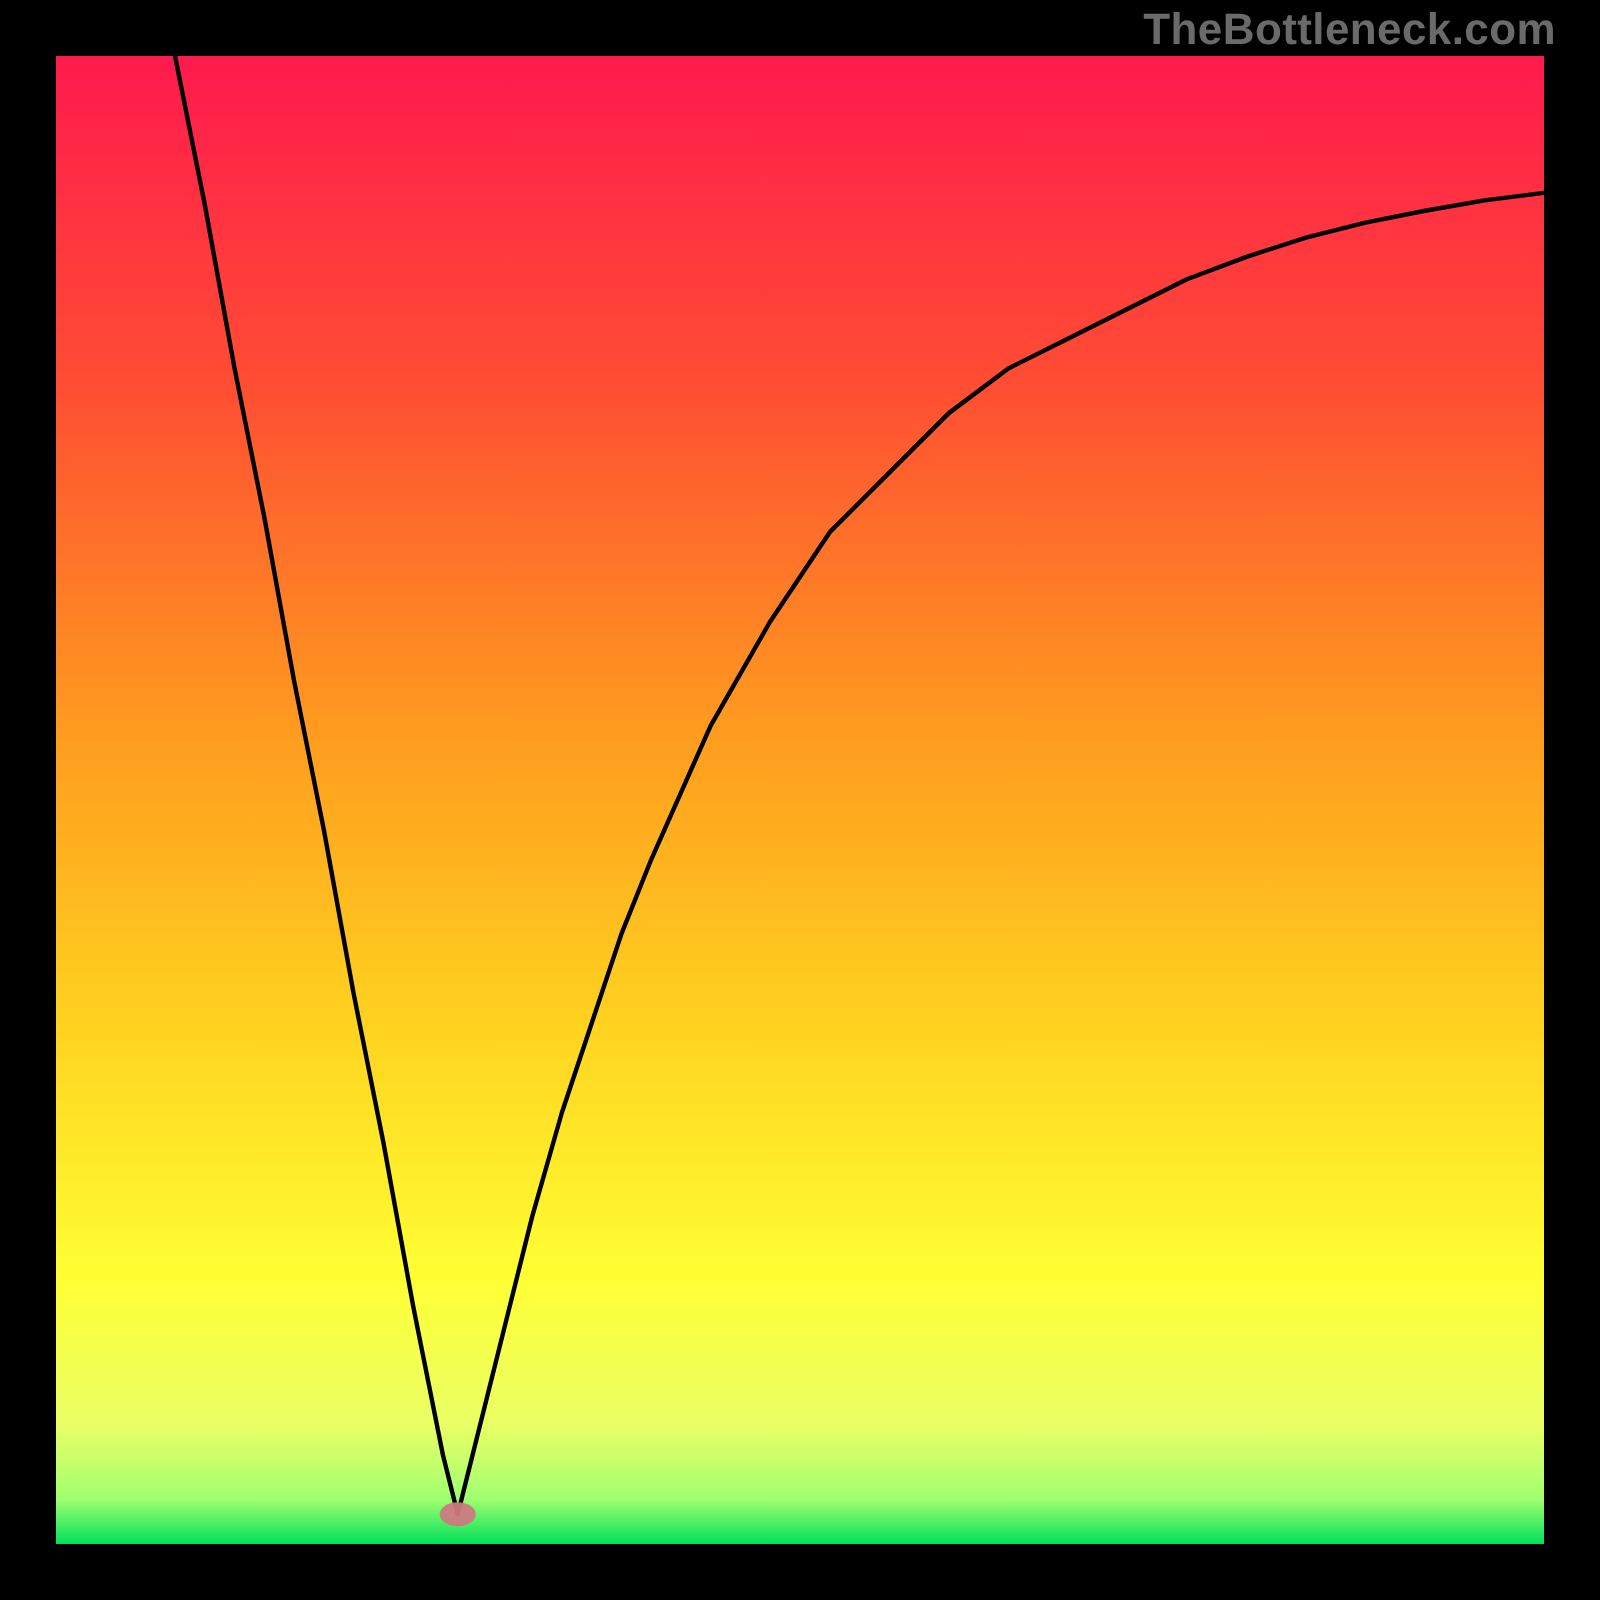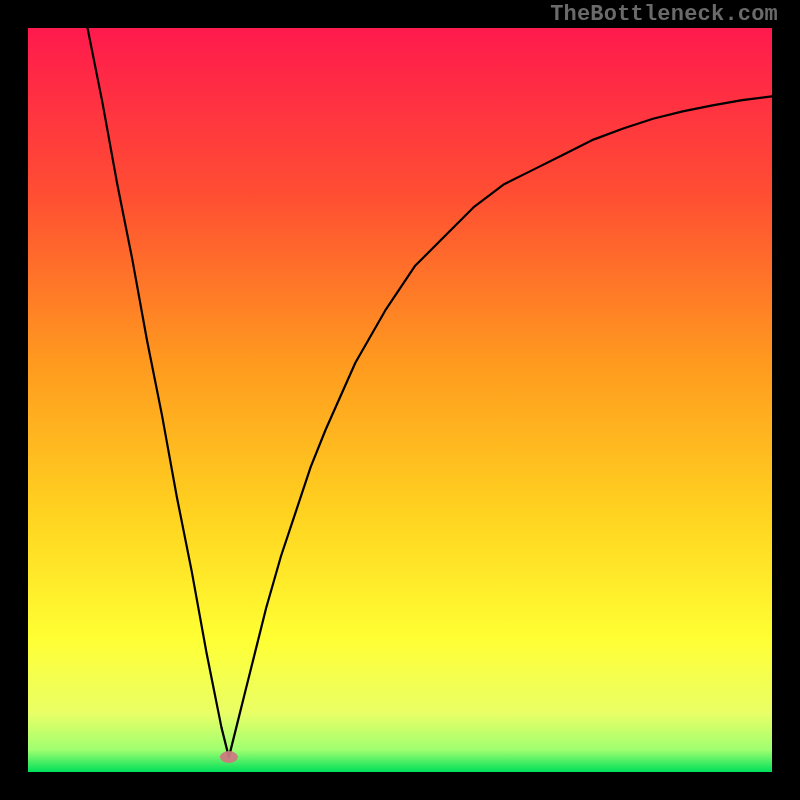--- a/index.html
+++ b/index.html
@@ -19,21 +19,20 @@
   }
   .watermark {
     position: absolute;
     top: 2px;
     right: 22px;
     color: #6a6a6a;
     font-size: 22px;
     font-weight: 600;
     letter-spacing: 0.2px;
     user-select: none;
-    font-family: Liberation Mono, monospace;
   }
   .plot {
     position: absolute;
     
     left: 28px;
     top: 28px;
     width: 744px;
     height: 744px;
   }
   svg {

